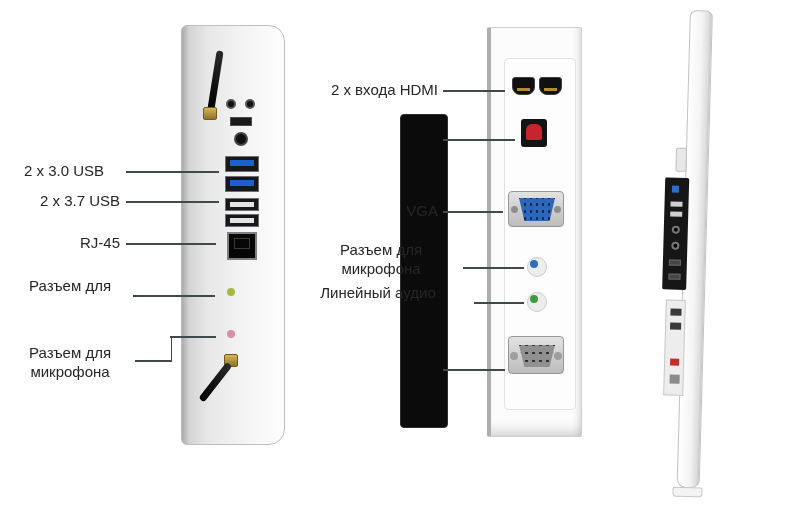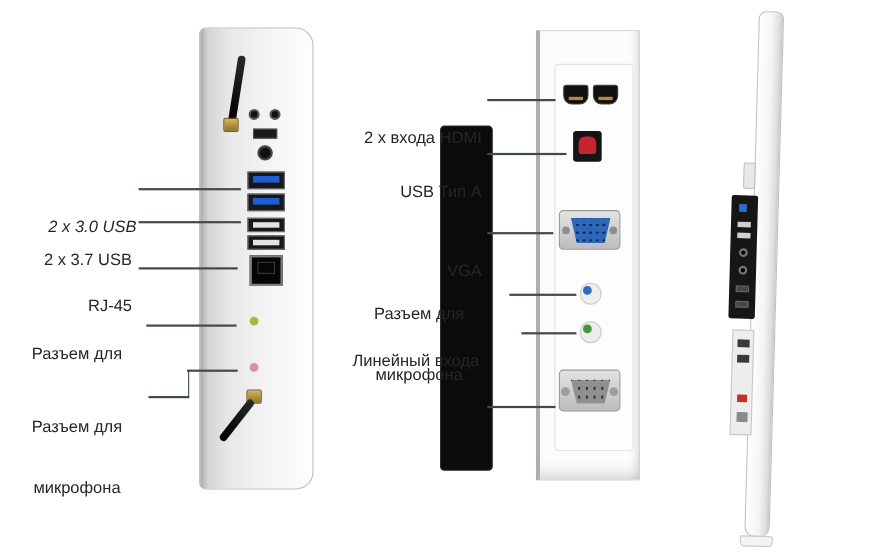--- a/index.html
+++ b/index.html
@@ -4,21 +4,21 @@
 <style>
   * { margin:0; padding:0; box-sizing:border-box; }
   html,body { background:#ffffff; }
   #canvas {
     position:relative; width:800px; height:506px; background:#ffffff;
     font-family:"Liberation Sans", sans-serif; color:#262626; overflow:hidden;
   }
   .label { position:absolute; font-size:15px; line-height:1.25; color:#262626; }
   .label.right { text-align:right; }
   .label.center { text-align:center; }
-  .label span { display:block;margin-top:36px; }
+  .label span { display:block; }
   .pline { position:absolute; background:#3f4b4b; height:1.5px; }
   .pline.v { width:1.5px; }
 
   
   #panel-left {
     position:absolute; left:181px; top:25px; width:104px; height:420px;
     background:linear-gradient(90deg,#aaaaaa 0%,#d4d4d4 7%,#e8e8e8 26%,#f6f6f6 68%,#fdfdfd 100%);
     border:1px solid #bdbdbd; border-radius:6px 16px 16px 6px;
   }
   #port-strip {
@@ -115,21 +115,21 @@
   #profile-dark .pd7 { position:absolute; left:6px; top:96px; width:12px; height:6px; background:#454545; border:1px solid #666; }
   #profile-gray { position:absolute; left:10px; top:292px; width:20px; height:96px; background:#ededed; border:1px solid #c9c9c9; }
   #profile-gray .pg1 { position:absolute; left:4px; top:8px;  width:11px; height:7px; background:#3a3a3a; }
   #profile-gray .pg2 { position:absolute; left:4px; top:22px; width:11px; height:7px; background:#3a3a3a; }
   #profile-gray .pg3 { position:absolute; left:5px; top:58px; width:9px;  height:7px; background:#c03028; }
   #profile-gray .pg4 { position:absolute; left:5px; top:74px; width:10px; height:9px; background:#8a8a8a; }
   #profile-foot { position:absolute; left:22px; top:479px; width:30px; height:10px;
     background:#f3f3f3; border:1px solid #c9c9c9; border-radius:2px 2px 4px 4px; }
 
   
-  #l-usb30 { left:32px; top:162px; width:92px;font-style:italic; }
+  #l-usb30 { left:12px; top:162px; width:92px; }
   #pl-usb30 { left:126px; top:171px; width:93px; }
   #l-usb20 { left:28px; top:192px; width:92px; }
   #pl-usb20 { left:126px; top:201px; width:93px; }
   #l-rj45 { left:28px; top:234px; width:92px; }
   #pl-rj45 { left:126px; top:243px; width:90px; }
   #l-headphone { left:8px; top:277px; width:124px; }
   #pl-headphone { left:133px; top:295px; width:82px; }
   #l-mic-left { left:8px; top:344px; width:124px; }
   #pl-mic-a { left:135px; top:360px; width:37px; }
   #pl-mic-v { left:170.5px; top:337px; height:25px; }
@@ -240,38 +240,35 @@
     <div class="nut l"></div>
     <div class="dsub"></div>
     <div class="nut r"></div>
   </div>
 
   <div id="l-hdmi" class="label right">
     <span>2 x входа HDMI</span>
   </div>
   <div id="pl-hdmi" class="pline"></div>
 
-  <div id="l-usba" class="label right">
-    <span>USB Тип A</span>
-  </div>
   <div id="pl-usba" class="pline"></div>
 
   <div id="l-vga" class="label right">
     <span>VGA</span>
   </div>
   <div id="pl-vga" class="pline"></div>
 
   <div id="l-mic-mid" class="label center">
     <span>Разъем для</span>
     <span>микрофона</span>
   </div>
   <div id="pl-mic-mid" class="pline"></div>
 
   <div id="l-lineout" class="label center">
-    <span>Линейный входа</span>
+    <span>Линейный аудио</span>
   </div>
   <div id="pl-lineout" class="pline"></div>
 
   <div id="pl-rs232" class="pline"></div>
 
   <div id="profile">
     <div id="profile-slab"></div>
     <div id="profile-hook"></div>
     <div id="profile-dark">
       <div class="pd1"></div>

